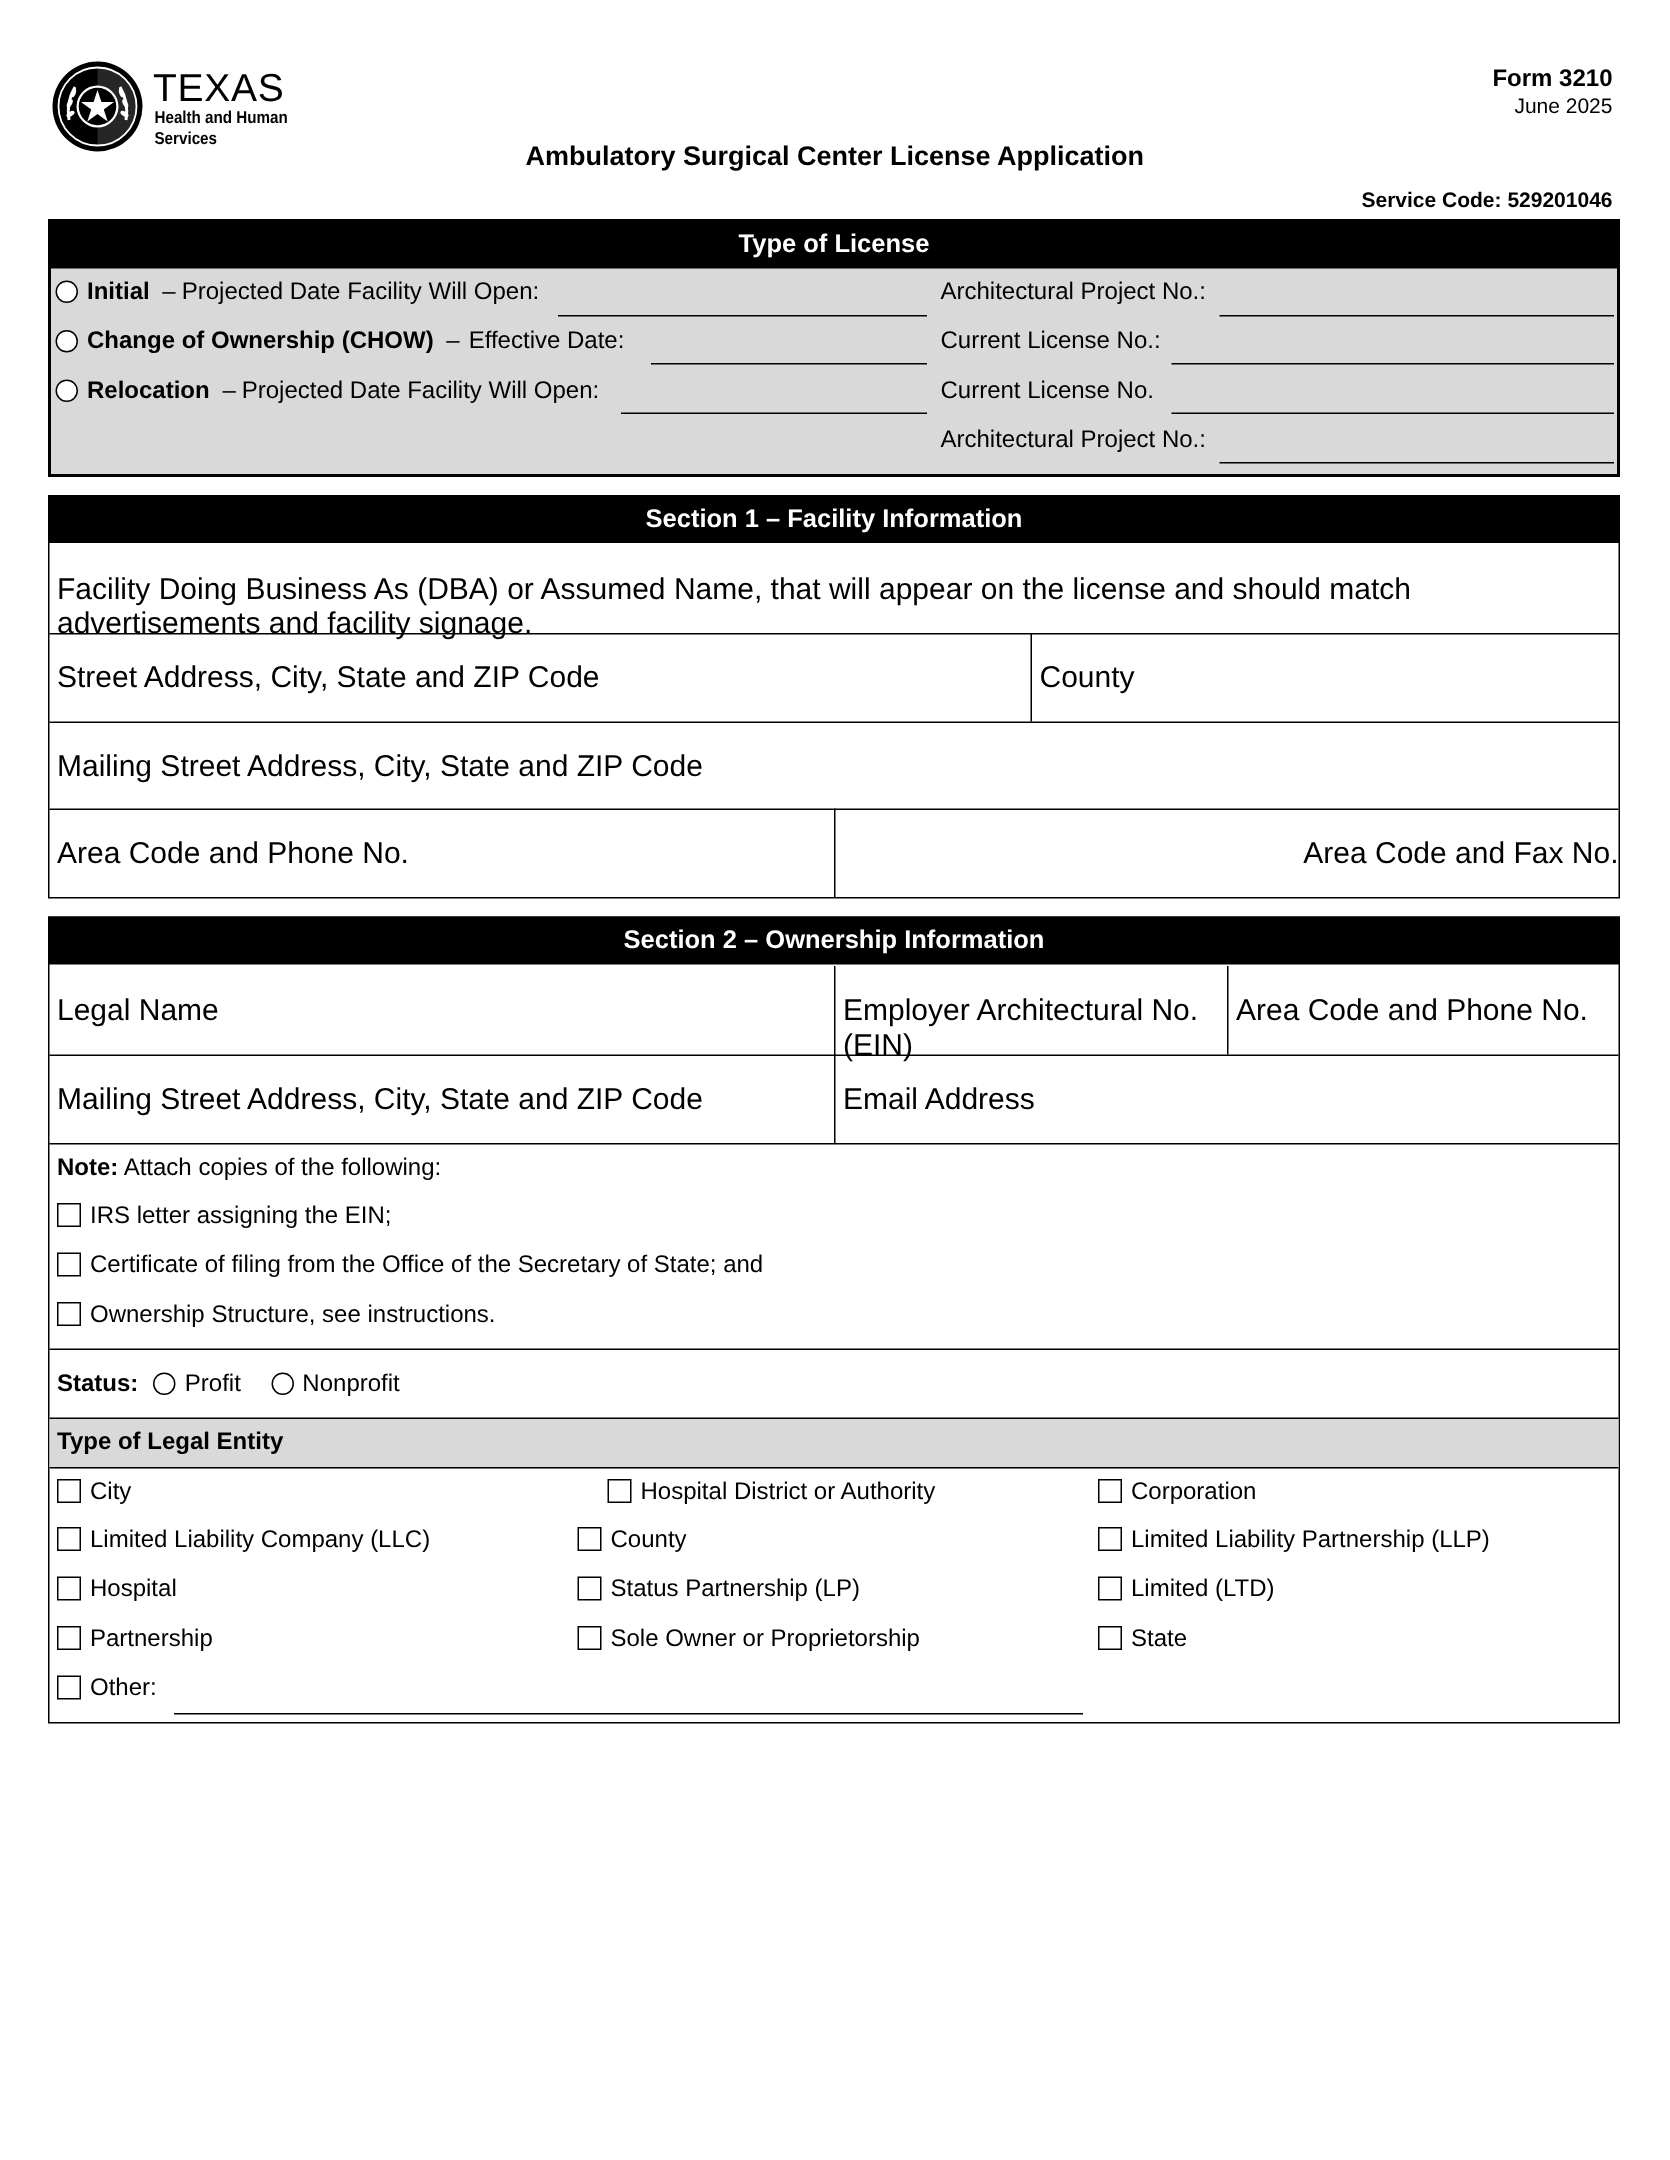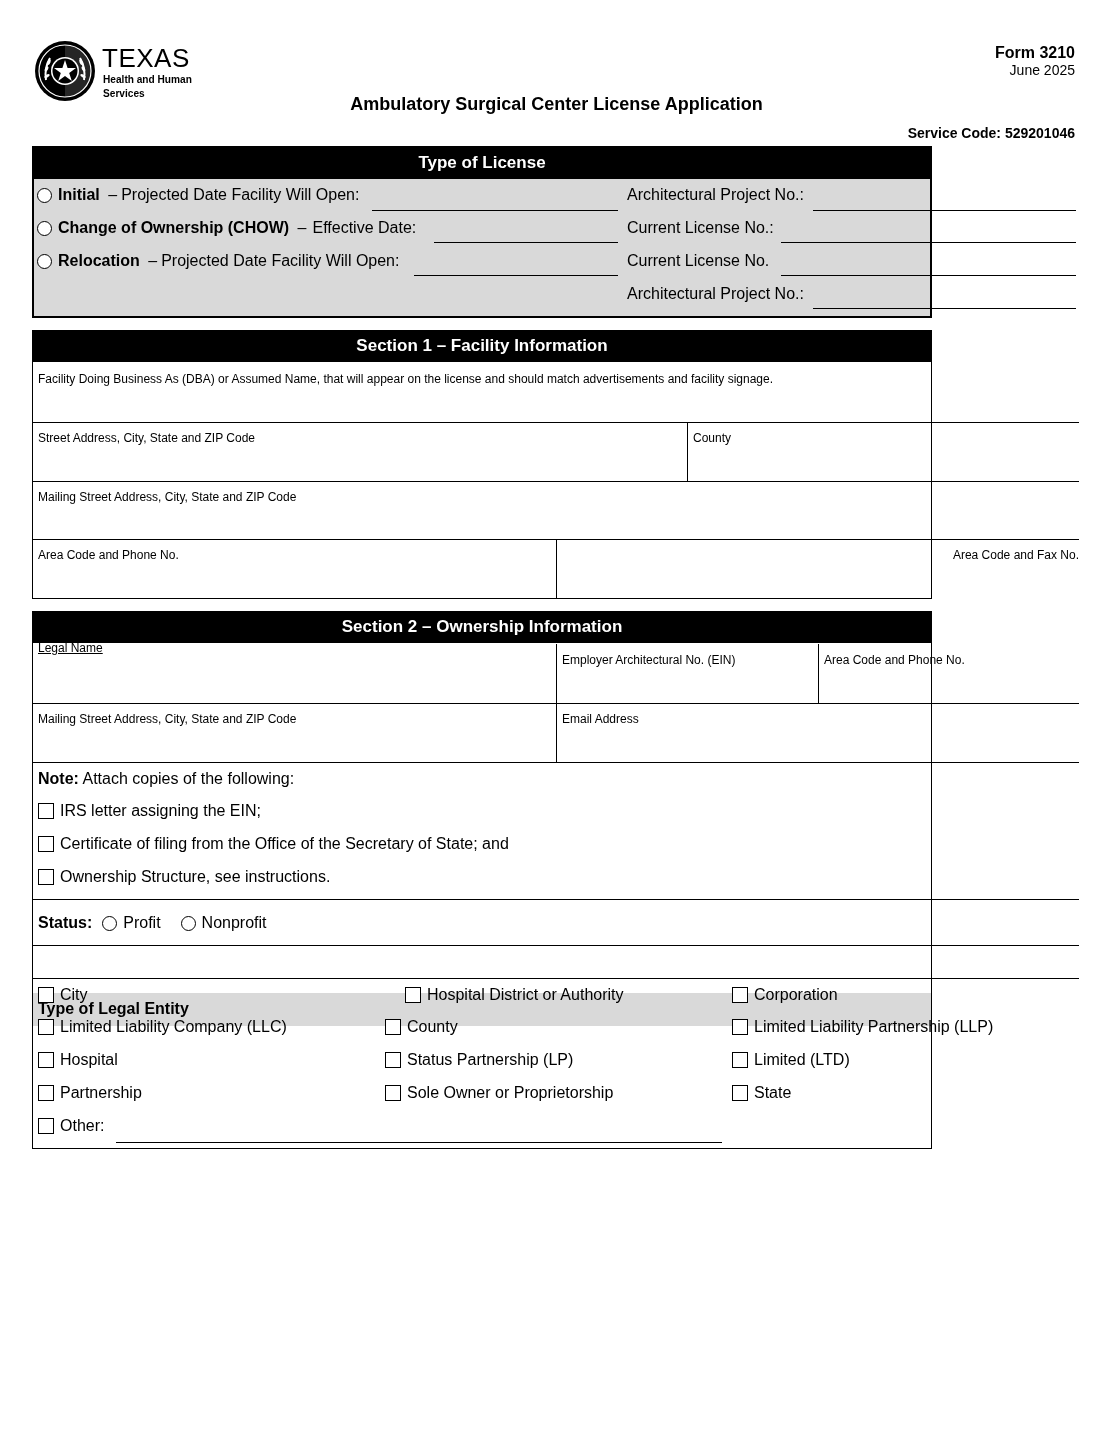--- a/index.html
+++ b/index.html
@@ -9,31 +9,31 @@
   .logo { left:34px; top:40px; width:170px; height:64px; }
   .logo-seal { position:absolute; left:0; top:0; width:62px; height:62px; }
   .logo-texas { position:absolute; left:68px; top:7px; font-family:Liberation Sans, sans-serif; font-size:26px; letter-spacing:0.5px; line-height:22px; }
   .logo-hhs { position:absolute; left:69px; top:32px; font-size:11.5px; font-weight:bold; line-height:14px; transform:scaleX(0.88); transform-origin:left top; }
   .form-num { right:38px; top:44px; font-size:16px; font-weight:bold; text-align:center; }
   .form-date { right:38px; top:62px; font-size:14px; text-align:right; }
   .title { left:0; width:1113px; top:94px; text-align:center; font-size:18px; font-weight:bold; }
   .svc { right:38px; top:125px; font-size:14px; font-weight:bold; }
 
   
-  .box { left:32px; width:900px; border:1px solid #000; box-sizing:border-box; }
+  .box { left:32px; width:1048px; border:1px solid #000; box-sizing:border-box; }
   .bar { background:#000; color:#fff; font-weight:bold; font-size:17px; text-align:center; height:32px; line-height:32px; }
   .lic { top:146px; height:172px; border:2px solid #000; background:#d9d9d9; }
   .lic .bar { height:32px; line-height:32px; margin:-1px -1px 0 -1px; }
   .lic-row { position:absolute; height:24px; font-size:16px; white-space:nowrap; }
   .radio { display:inline-block; width:15px; height:15px; border:1.3px solid #000; border-radius:50%; background:#fff; vertical-align:-3px; margin-right:6px; box-sizing:border-box; }
   .chk { display:inline-block; width:16px; height:16px; border:1px solid #000; background:#fff; vertical-align:-3px; margin-right:6px; box-sizing:border-box; }
   .uline { position:absolute; border-bottom:1px solid #000; height:0; }
   .b { font-weight:bold; }
 
-  .cell { position:absolute; box-sizing:border-box; font-size:12px; padding:9px 0 0 5px; }
+  .cell { position:absolute; box-sizing:border-box; font-size:20px; padding:19px 0 0 5px; }
   .vline { position:absolute; width:0; border-left:1px solid #000; }
   .hline { position:absolute; height:0; border-top:1px solid #000; }
 
   .sec1 { top:330px; height:269px; }
   .sec2 { top:611px; height:538px; }
   .gray-row { position:absolute; left:0; right:0; background:#d9d9d9; font-weight:bold; font-size:16px; padding-left:5px; box-sizing:border-box; }
   .opt { position:absolute; font-size:16px; white-space:nowrap; }
 </style>
 </head>
 <body>
@@ -129,21 +129,21 @@
   </div>
   <div class="vline" style="left:523px; top:208px; height:59px;"></div>
   <div class="cell" style="left:524px; top:208px; width:522px; height:59px;text-align:right;">
     <span>Area Code and Fax No.</span>
   </div>
 </div>
 
 <div class="abs box sec2">
   <div class="bar" style="margin:-1px -1px 0 -1px;">Section 2 – Ownership Information</div>
 
-  <div class="cell" style="left:0; top:20px; width:523px; height:59px;text-decoration:underline;">
+  <div class="cell" style="left:0; top:32px; width:523px; height:59px;">
     <span>Legal Name</span>
   </div>
   <div class="vline" style="left:523px; top:32px; height:118px;"></div>
   <div class="cell" style="left:524px; top:32px; width:261px; height:59px;">
     <span>Employer Architectural No. (EIN)</span>
   </div>
   <div class="vline" style="left:785px; top:32px; height:59px;"></div>
   <div class="cell" style="left:786px; top:32px; width:260px; height:59px;">
     <span>Area Code and Phone No.</span>
   </div>
@@ -170,21 +170,21 @@
   <div class="opt" style="left:5px; top:256px;">
     <span class="chk"></span><span>Ownership Structure, see instructions.</span>
   </div>
   <div class="hline" style="left:0; width:1046px; top:287px;"></div>
 
   <div class="opt" style="left:5px; top:302px;">
     <span class="b" style="margin-right:10px;">Status:</span><span class="radio"></span><span style="margin-right:20px;">Profit</span><span class="radio"></span><span>Nonprofit</span>
   </div>
   <div class="hline" style="left:0; width:1046px; top:333px;"></div>
 
-  <div class="gray-row" style="top:334px; height:33px; line-height:32px;margin-top:47px;">Type of Legal Entity</div>
+  <div class="gray-row" style="top:334px; height:33px; line-height:32px;">Type of Legal Entity</div>
   <div class="hline" style="left:0; width:1046px; top:366px;"></div>
 
   <div class="opt" style="left:5px; top:374px;"><span class="chk"></span><span>City</span></div>
   <div class="opt" style="left:5px; top:406px;"><span class="chk"></span><span>Limited Liability Company (LLC)</span></div>
   <div class="opt" style="left:5px; top:439px;"><span class="chk"></span><span>Hospital</span></div>
   <div class="opt" style="left:5px; top:472px;"><span class="chk"></span><span>Partnership</span></div>
 
   <div class="opt" style="left:372px; top:374px;text-align:right;"><span class="chk"></span><span>Hospital District or Authority</span></div>
   <div class="opt" style="left:352px; top:406px;"><span class="chk"></span><span>County</span></div>
   <div class="opt" style="left:352px; top:439px;"><span class="chk"></span><span>Status Partnership (LP)</span></div>

